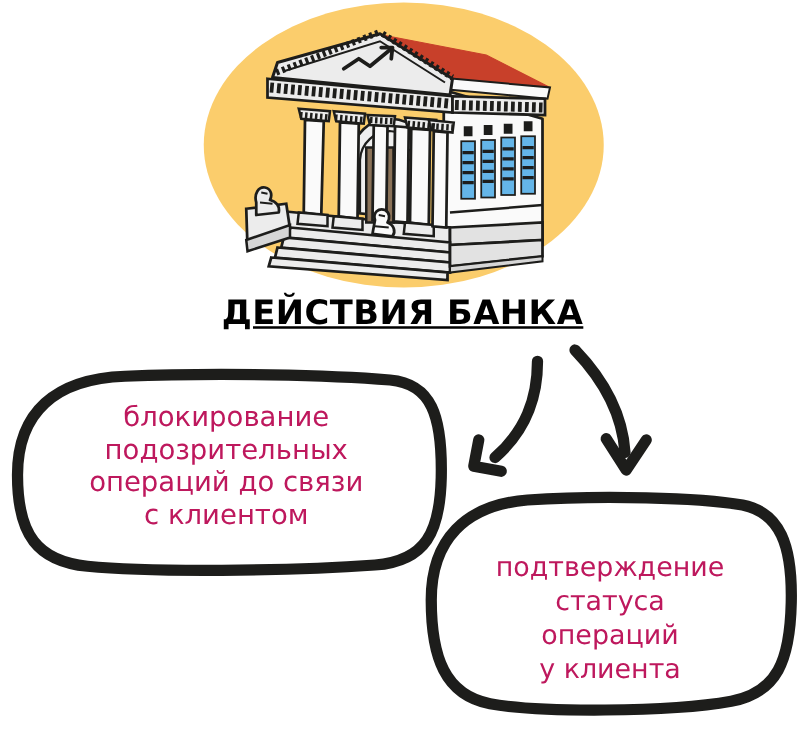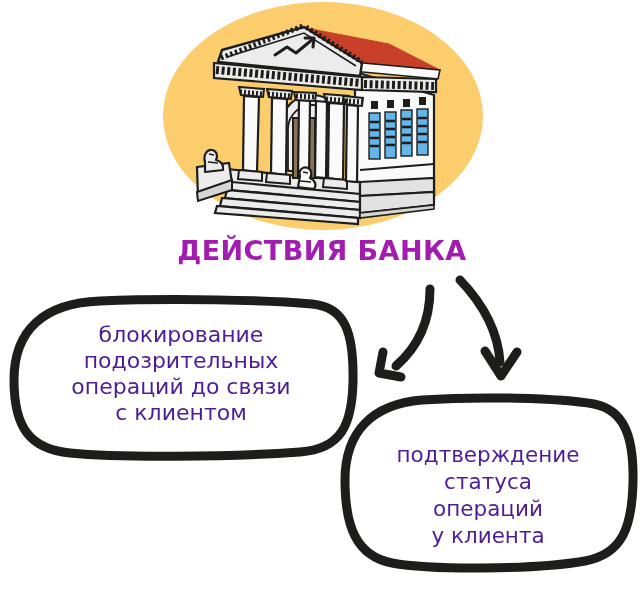--- a/index.html
+++ b/index.html
@@ -34,29 +34,30 @@
   .title {
     position: absolute;
     left: 0;
     top: 235px;
     width: 644px;
     text-align: center;
     font-family: "DejaVu Sans", "Liberation Sans", sans-serif;
     font-size: 27px;
     font-weight: bold;
     letter-spacing: 0.4px;
-    color: #a21caf;
+    color: #000000;
     white-space: nowrap;
+    text-decoration: underline;
   }
 
   
   .bubble-text {
     position: absolute;
     text-align: center;
-    color: #4c1d95;
+    color: #be185d;
     font-family: "DejaVu Sans", "Liberation Sans", sans-serif;
     font-size: 22px;
     line-height: 26px;
     white-space: pre-line;
   }
   #bubble-left-text {
     left: 22px;
     top: 322px;
     width: 318px;
   }

